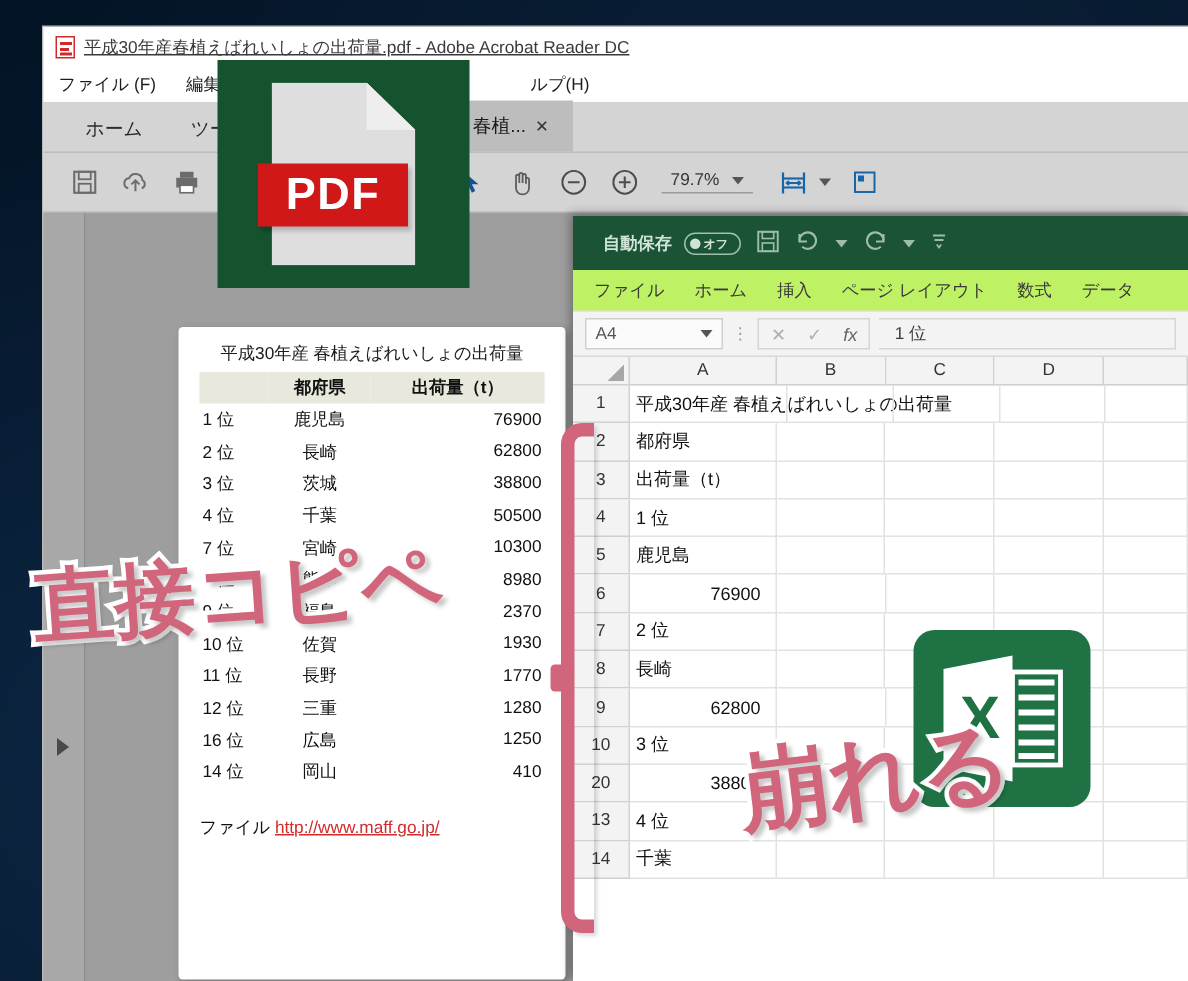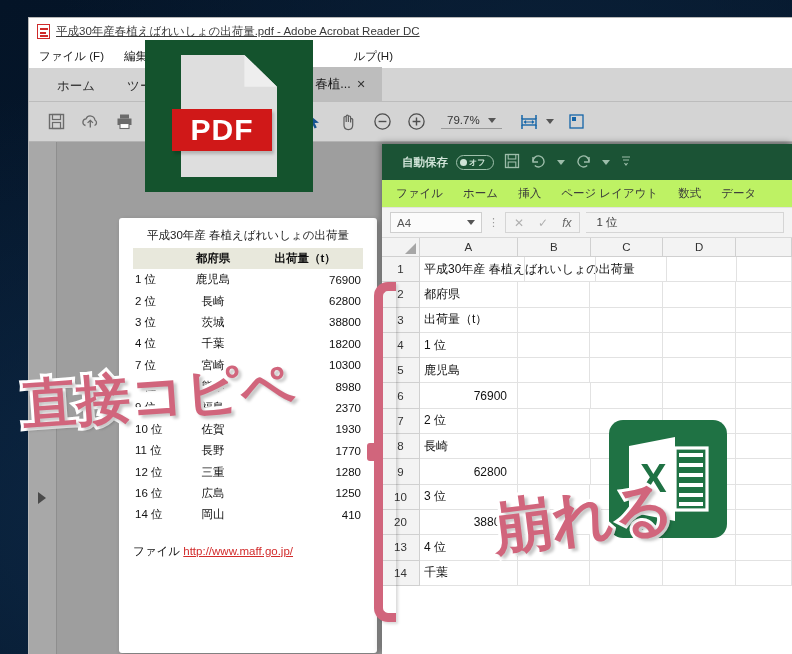--- a/index.html
+++ b/index.html
@@ -363,21 +363,21 @@
                 <td class="qty">62800</td>
               </tr>
               <tr>
                 <td class="rank">3 位</td>
                 <td class="pref">茨城</td>
                 <td class="qty">38800</td>
               </tr>
               <tr>
                 <td class="rank">4 位</td>
                 <td class="pref">千葉</td>
-                <td class="qty">18200</td>
+                <td class="qty">50500</td>
               </tr>
               <tr>
                 <td class="rank">7 位</td>
                 <td class="pref">宮崎</td>
                 <td class="qty">10300</td>
               </tr>
               <tr>
                 <td class="rank">8 位</td>
                 <td class="pref">熊本</td>
                 <td class="qty">8980</td>

